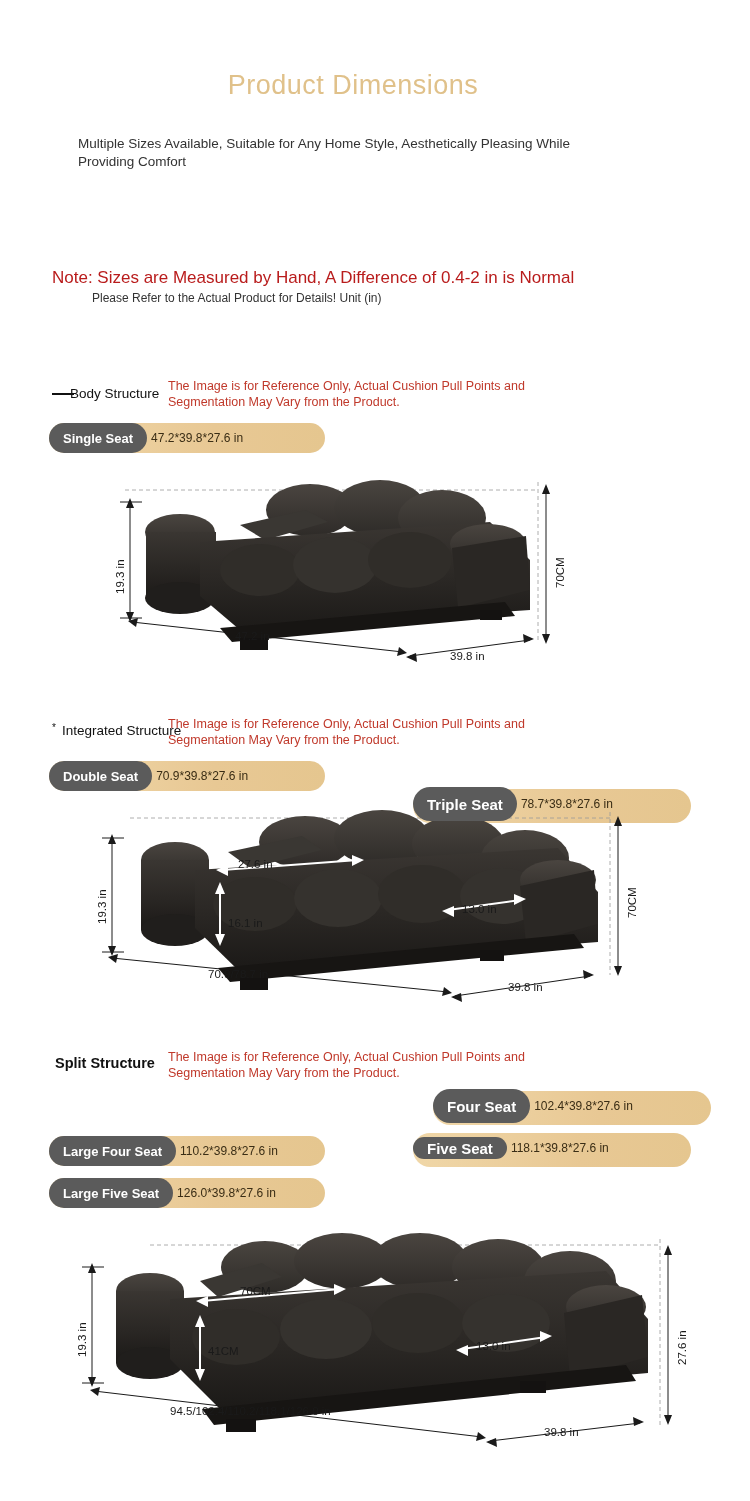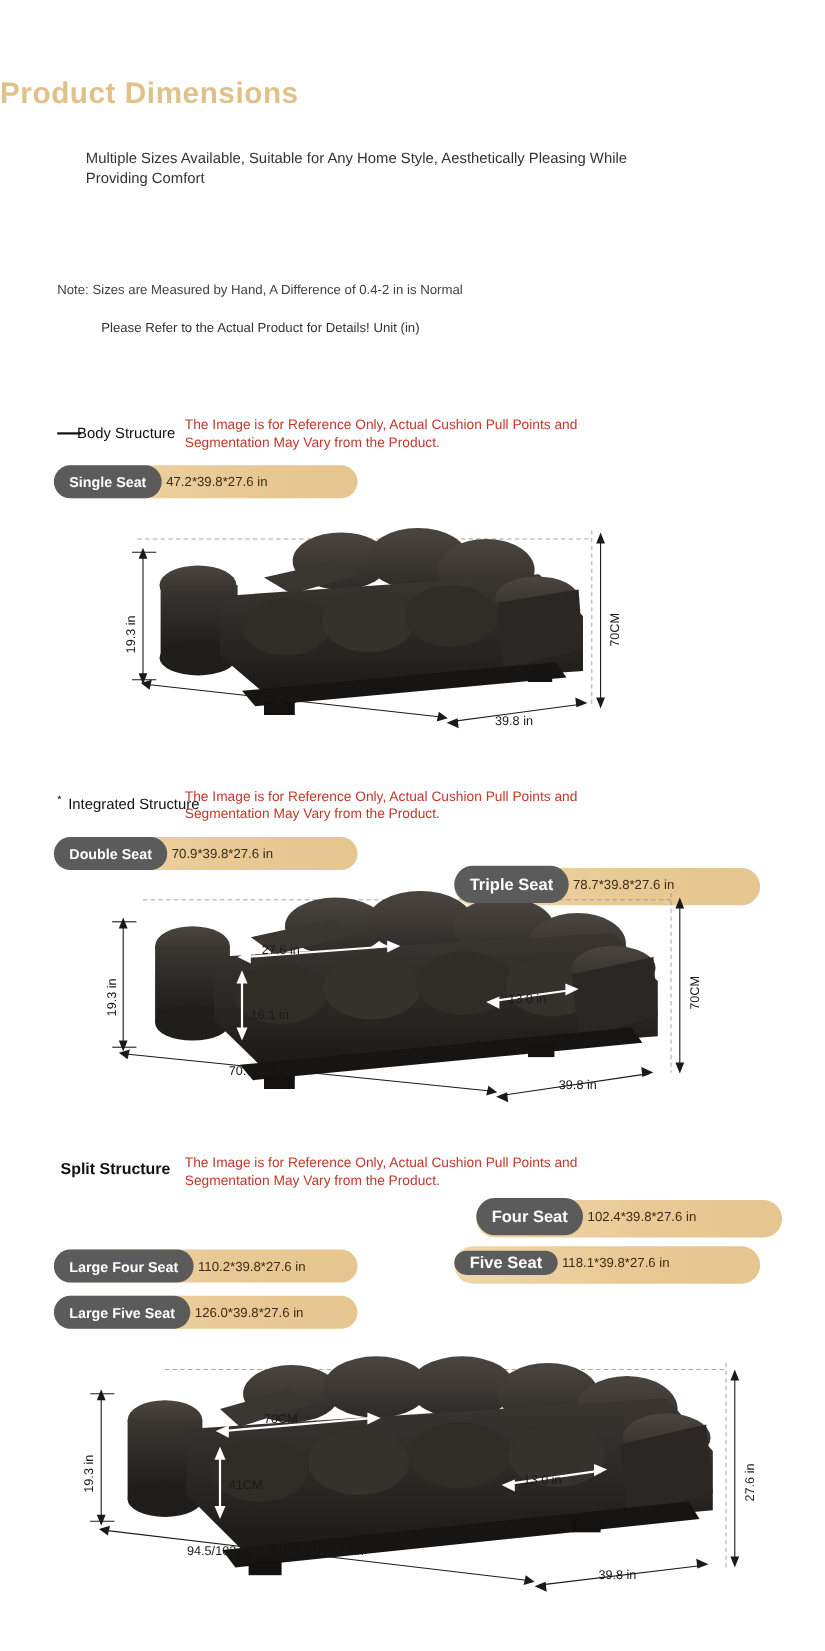--- a/index.html
+++ b/index.html
@@ -22,41 +22,41 @@
     height: 1501px;
     background: #fff;
   }
 
   
   .title {
     position: absolute;
     top: 70px;
     left: 0;
     width: 706px;
-    text-align: left;
+    text-align: center;
     font-size: 27px;
-    font-weight: bold;
+    font-weight: normal;
     color: #e0c18a;
     letter-spacing: 0.5px;
   }
   .subtitle {
     position: absolute;
     top: 135px;
     left: 78px;
     width: 540px;
     font-size: 13.5px;
     line-height: 1.35;
     color: #333;
   }
   .note {
     position: absolute;
-    top: 256px;
+    top: 268px;
     left: 52px;
-    font-size: 12px;
-    color: #404040;
+    font-size: 17px;
+    color: #b91c1c;
   }
   .note2 {
     position: absolute;
     top: 291px;
     left: 92px;
     font-size: 12px;
     color: #333;
   }
 
   

